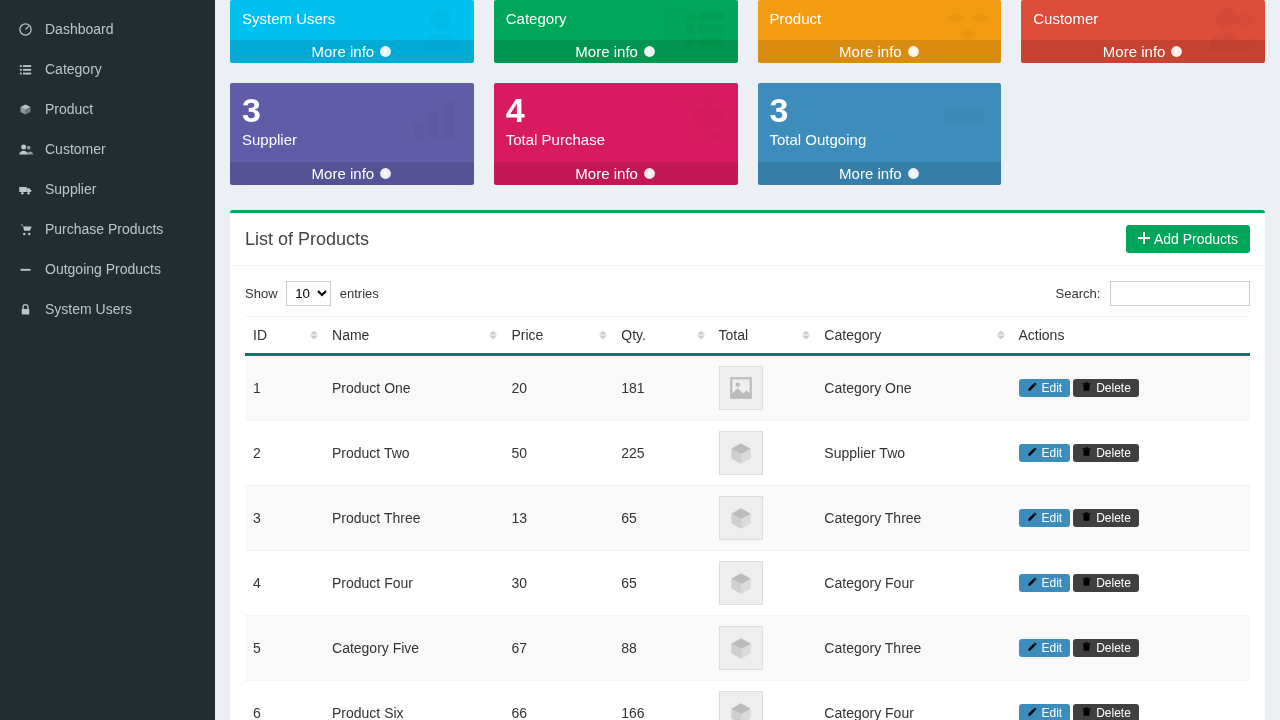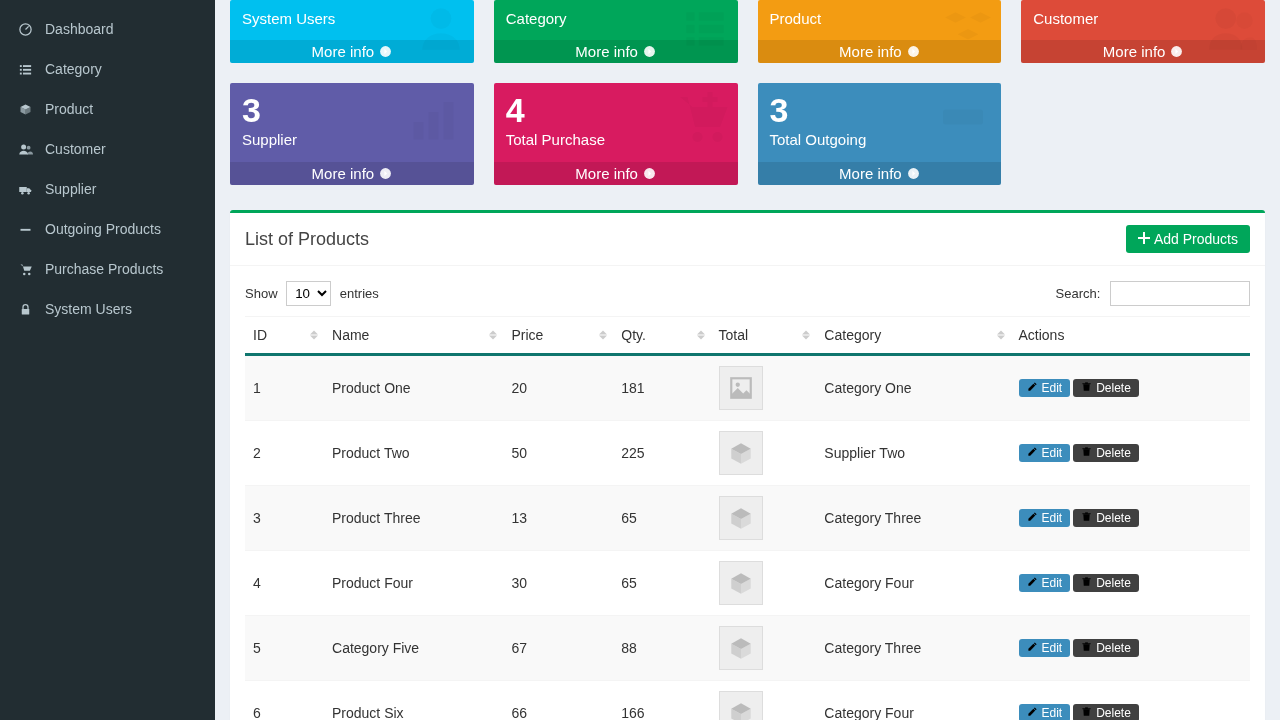--- a/index.html
+++ b/index.html
@@ -127,34 +127,34 @@
               <path d="M14 10h4l3 3v3h-7z"></path>
               <circle cx="7" cy="18" r="2"></circle>
               <circle cx="17" cy="18" r="2"></circle>
             </svg>
           </span>
           <span>Supplier</span>
         </li>
         <li>
           <span class="icon" style="color:#b8c7ce">
             <svg width="15" height="15" viewBox="0 0 24 24">
-              <rect x="4" y="11" width="16" height="3"></rect>
-            </svg>
-          </span>
-          <span>Outgoing Products</span>
-        </li>
-        <li>
-          <span class="icon" style="color:#b8c7ce">
-            <svg width="15" height="15" viewBox="0 0 24 24">
               <path d="M4 4h3l3 10h9l3-7H8"></path>
               <circle cx="10" cy="19" r="2"></circle>
               <circle cx="18" cy="19" r="2"></circle>
             </svg>
           </span>
           <span>Purchase Products</span>
+        </li>
+        <li>
+          <span class="icon" style="color:#b8c7ce">
+            <svg width="15" height="15" viewBox="0 0 24 24">
+              <rect x="4" y="11" width="16" height="3"></rect>
+            </svg>
+          </span>
+          <span>Outgoing Products</span>
         </li>
         <li>
           <span class="icon" style="color:#b8c7ce">
             <svg width="15" height="15" viewBox="0 0 24 24">
               <rect x="6" y="11" width="12" height="9" rx="1"></rect>
               <path d="M8 11V8a4 4 0 018 0v3" fill="none" stroke="currentColor" stroke-width="2"></path>
             </svg>
           </span>
           <span>System Users</span>
         </li>

